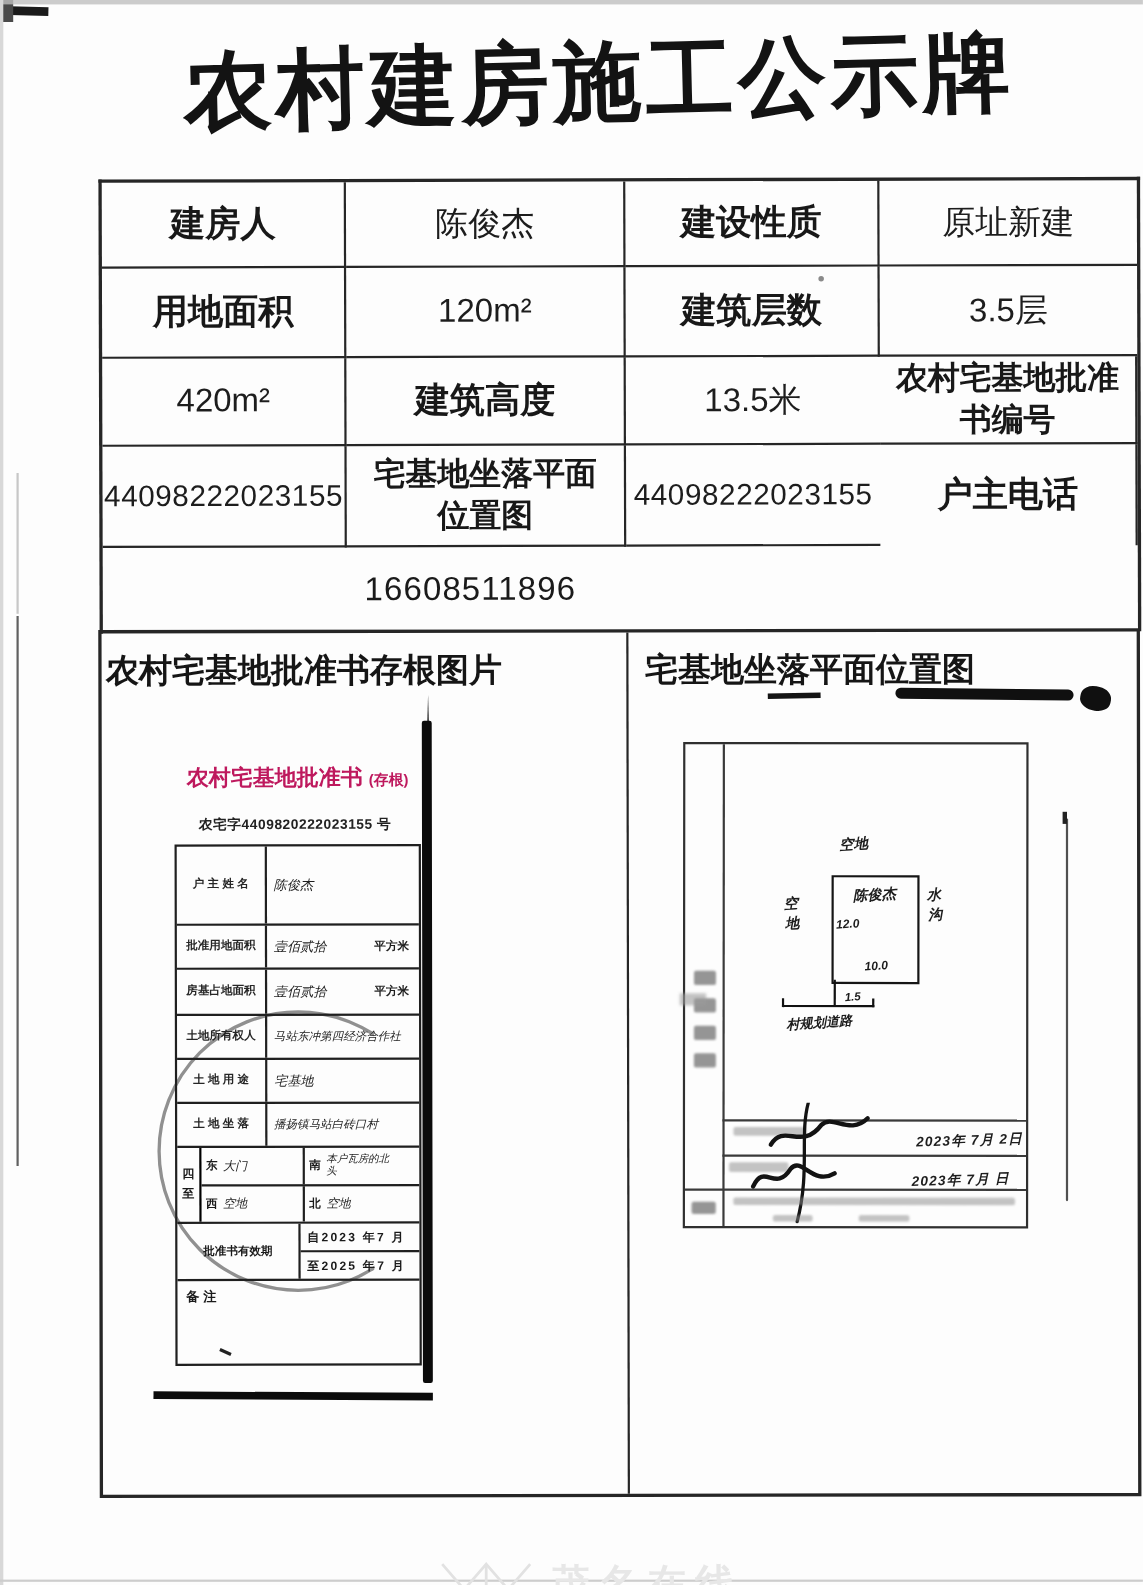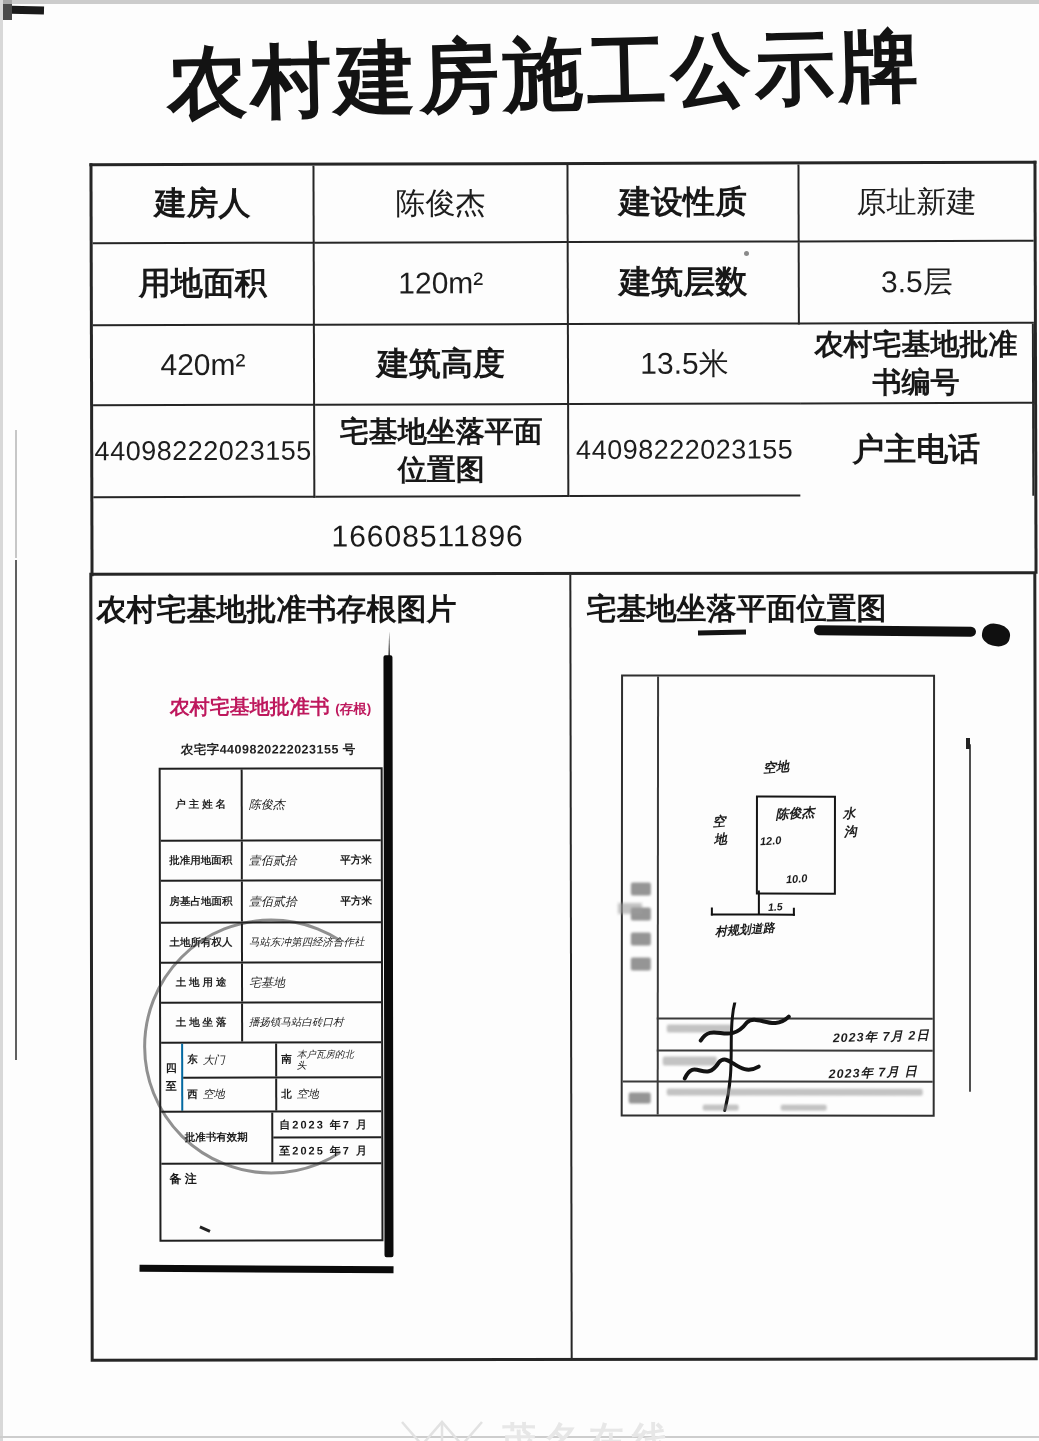--- a/index.html
+++ b/index.html
@@ -50,21 +50,21 @@
   .crow { display:flex; align-items:stretch; }
   .crow + .crow, .bnd, .vld, .rmk { border-top:2px solid #1f1f1f; }
   .h70{height:70px} .h38{height:38px} .h40{height:40px}
   .lbl { width:76px; border-right:2px solid #1f1f1f; display:flex; align-items:center; justify-content:center;
          text-align:center; font-size:10.5px; font-weight:700; color:#262626; padding:0 2px; line-height:1.25; }
   .cval { flex:1; display:flex; align-items:center; padding:0 6px; font-size:12px; color:#1e1e1e; }
   .cval .unit { margin-left:auto; font-size:10.5px; font-weight:700; padding-right:3px; }
   .cval.small { font-size:10.5px; }
   .hand { font-style:italic; color:#1f1f1f; }
   .bnd { display:flex; height:67px; }
-  .bnd-side { width:20px; border-right:2px solid #0369a1; display:flex; align-items:center; justify-content:center;
+  .bnd-side { width:20px; border-right:2px solid #000000; display:flex; align-items:center; justify-content:center;
               font-size:11px; font-weight:700; word-break:break-all; line-height:1.6; text-align:center; }
   .bnd-main { flex:1; display:flex; flex-direction:column; }
   .bnd-row { flex:1; display:flex; }
   .bnd-row.first { border-bottom:2px solid #1f1f1f; }
   .bnd-cell { display:flex; align-items:center; gap:5px; padding:0 4px; font-size:10.5px; font-weight:700; }
   .bnd-cell.a { width:84px; border-right:2px solid #1f1f1f; }
   .bnd-cell.b { flex:1; }
   .bnd-cell .hand { font-weight:500; font-size:11px; }
   .bnd-cell .hand.twoline { font-size:9.5px; line-height:1.2; width:64px; }
   .vld { display:flex; height:50px; }

